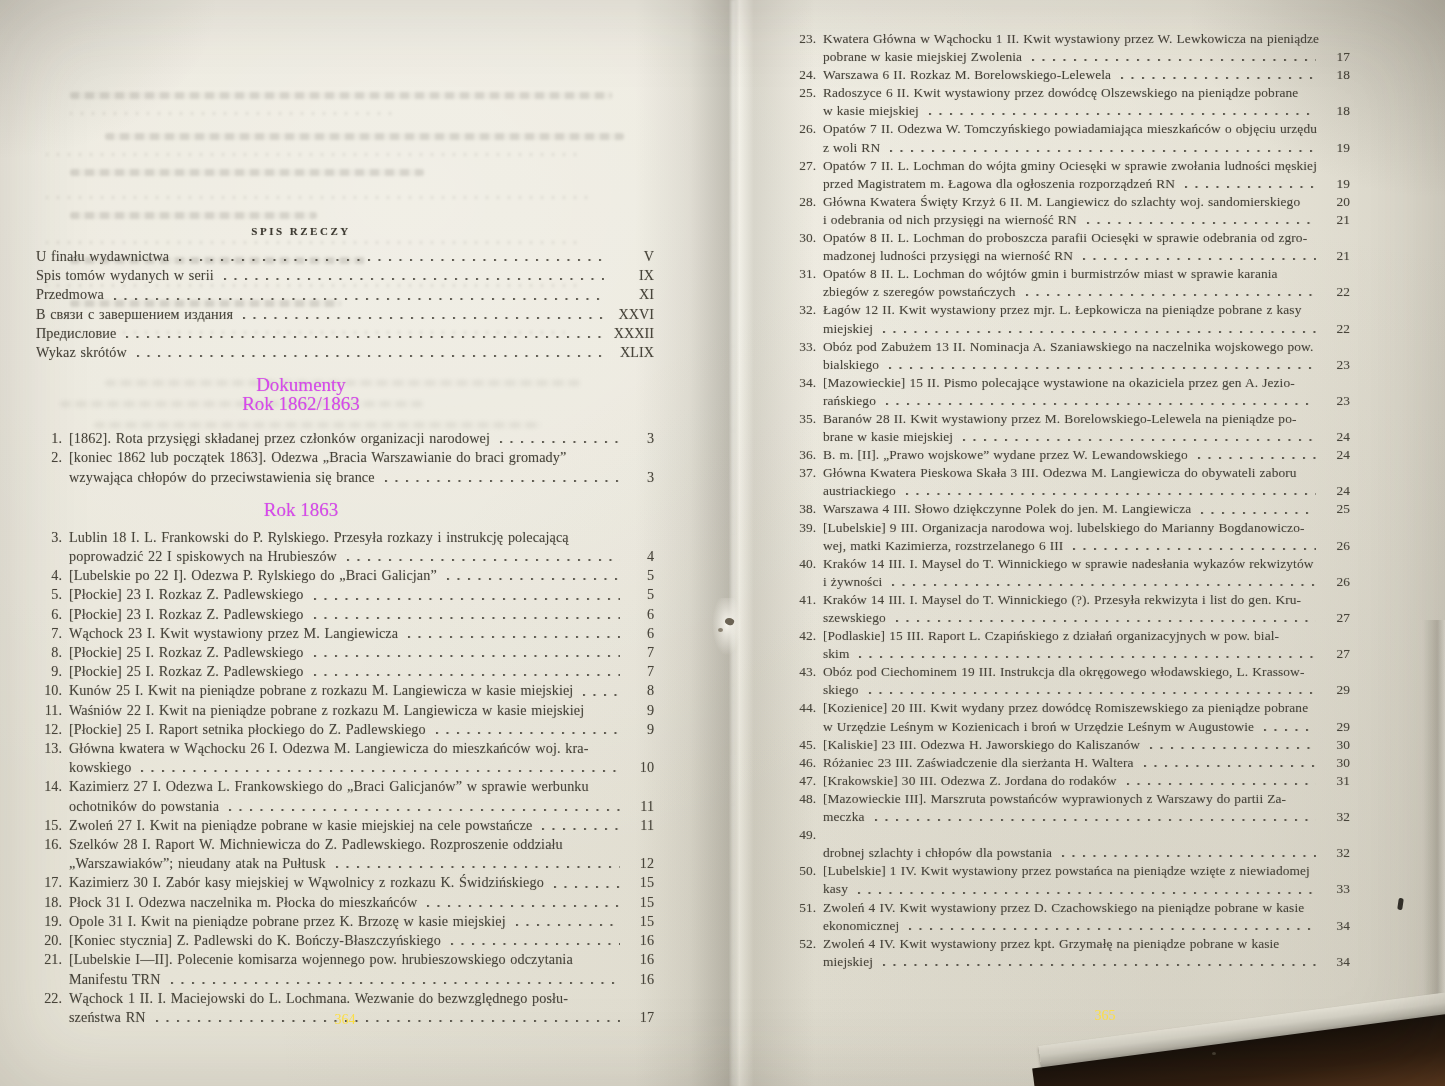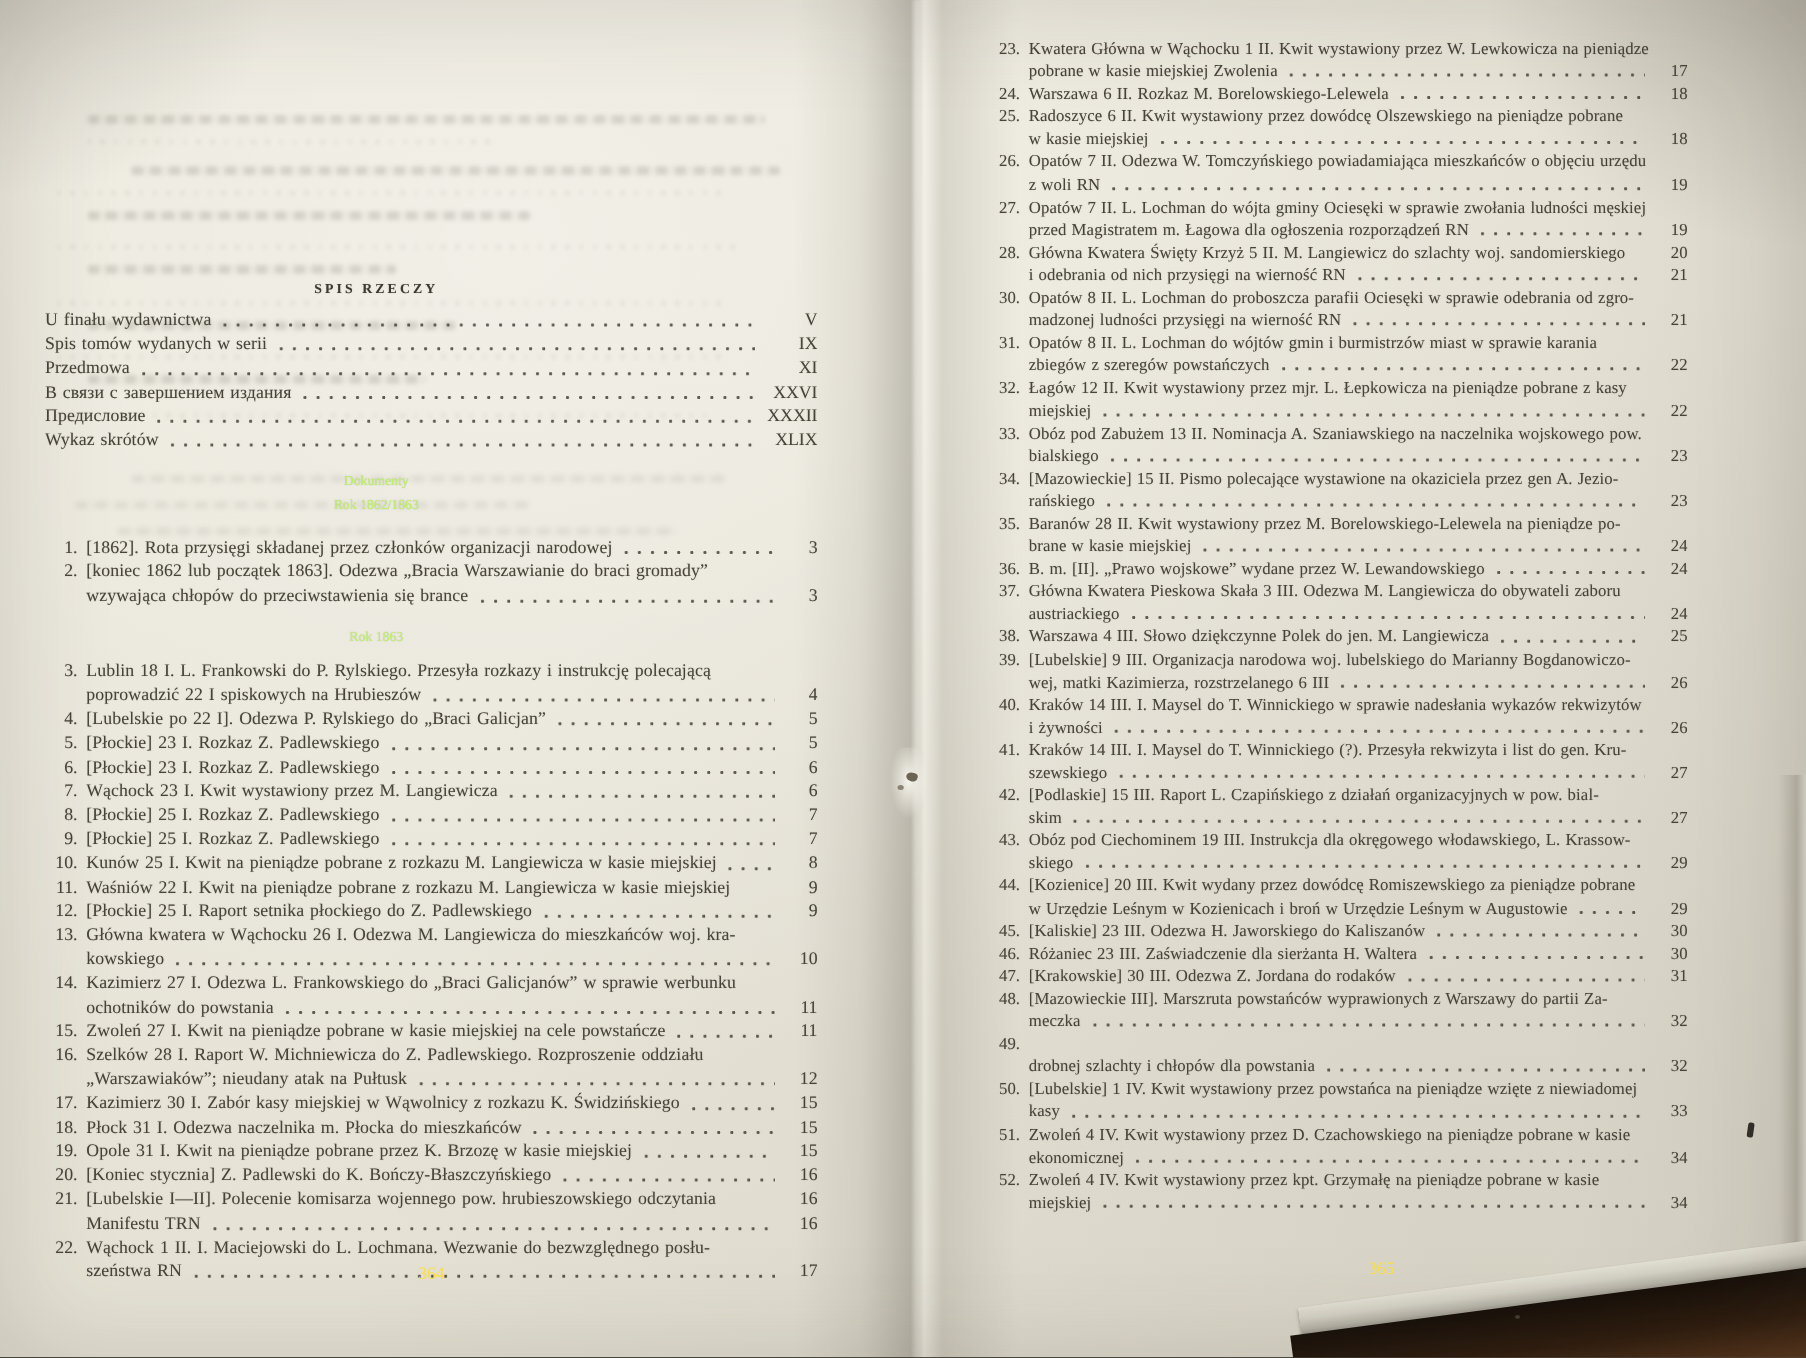--- a/index.html
+++ b/index.html
@@ -82,21 +82,21 @@
   .bleed2 i:nth-of-type(2){ width:65%; }
   .bleed2 i:nth-of-type(3){ width:80%; margin-left:6%; }
 
   
   .page-text { position:absolute; text-shadow: 0 0 1px rgba(74,70,60,.28); }
   .left-col  { left:36px;  top:0; width:618px; font-size:14.2px; }
   .right-col { left:788px; top:30px; width:562px; font-size:13.4px; }
 
   .h-spis { margin-top:225px; width:530px; text-align:center;
     font-weight:bold; font-size:11px; letter-spacing:2.5px; color:#3d3a31; }
-  .h-center { width:530px; text-align:center; font-size:11px; color:#bef264; line-height:18px; }
+  .h-center { width:530px; text-align:center; font-size:19px; color:#d946ef; line-height:18px; }
   .h-dok { margin-top:14px; }
   .h-rok { margin-top:1px; }
   .h-1863 { margin:14px 0 9px 0; }
 
   .front { margin-top:10px; }
   .front .row { line-height:19.5px; }
   .front .pg { width:46px; }
 
   .entries-first { margin-top:16px; }
   .left-col  .row { line-height:19.2px; }
@@ -462,21 +462,21 @@
           <div class="row cont">
             <span class="num"></span>
             <span class="t">przed Magistratem m. Łagowa dla ogłoszenia rozporządzeń RN</span>
             <span class="lead dots"></span>
             <span class="pg">19</span>
           </div>
         </div>
         <div class="entry">
           <div class="row">
             <span class="num">28.</span>
-            <span class="t">Główna Kwatera Święty Krzyż 5 II. M. Langiewicz do szlachty woj. sandomierskiego</span>
+            <span class="t">Główna Kwatera Święty Krzyż 6 II. M. Langiewicz do szlachty woj. sandomierskiego</span>
             <span class="lead"></span>
             <span class="pg">20</span>
           </div>
         </div>
         <div class="entry">
           <div class="row cont">
             <span class="num"></span>
             <span class="t">i odebrania od nich przysięgi na wierność RN</span>
             <span class="lead dots"></span>
             <span class="pg">21</span>

